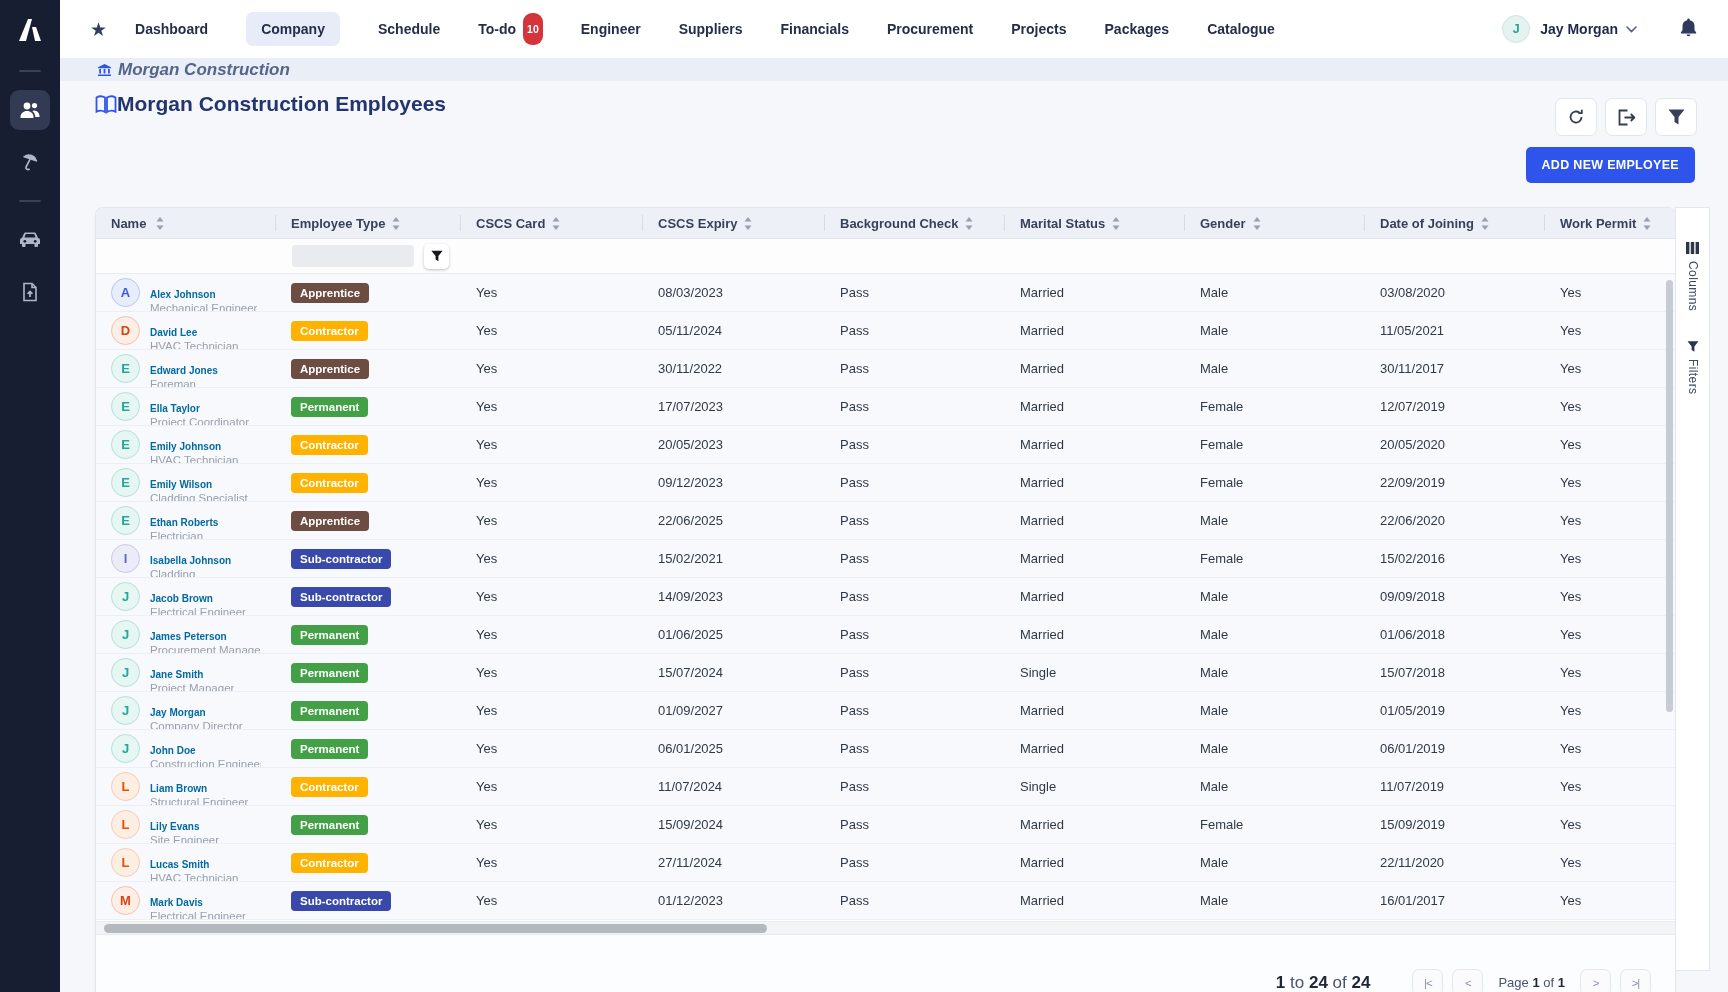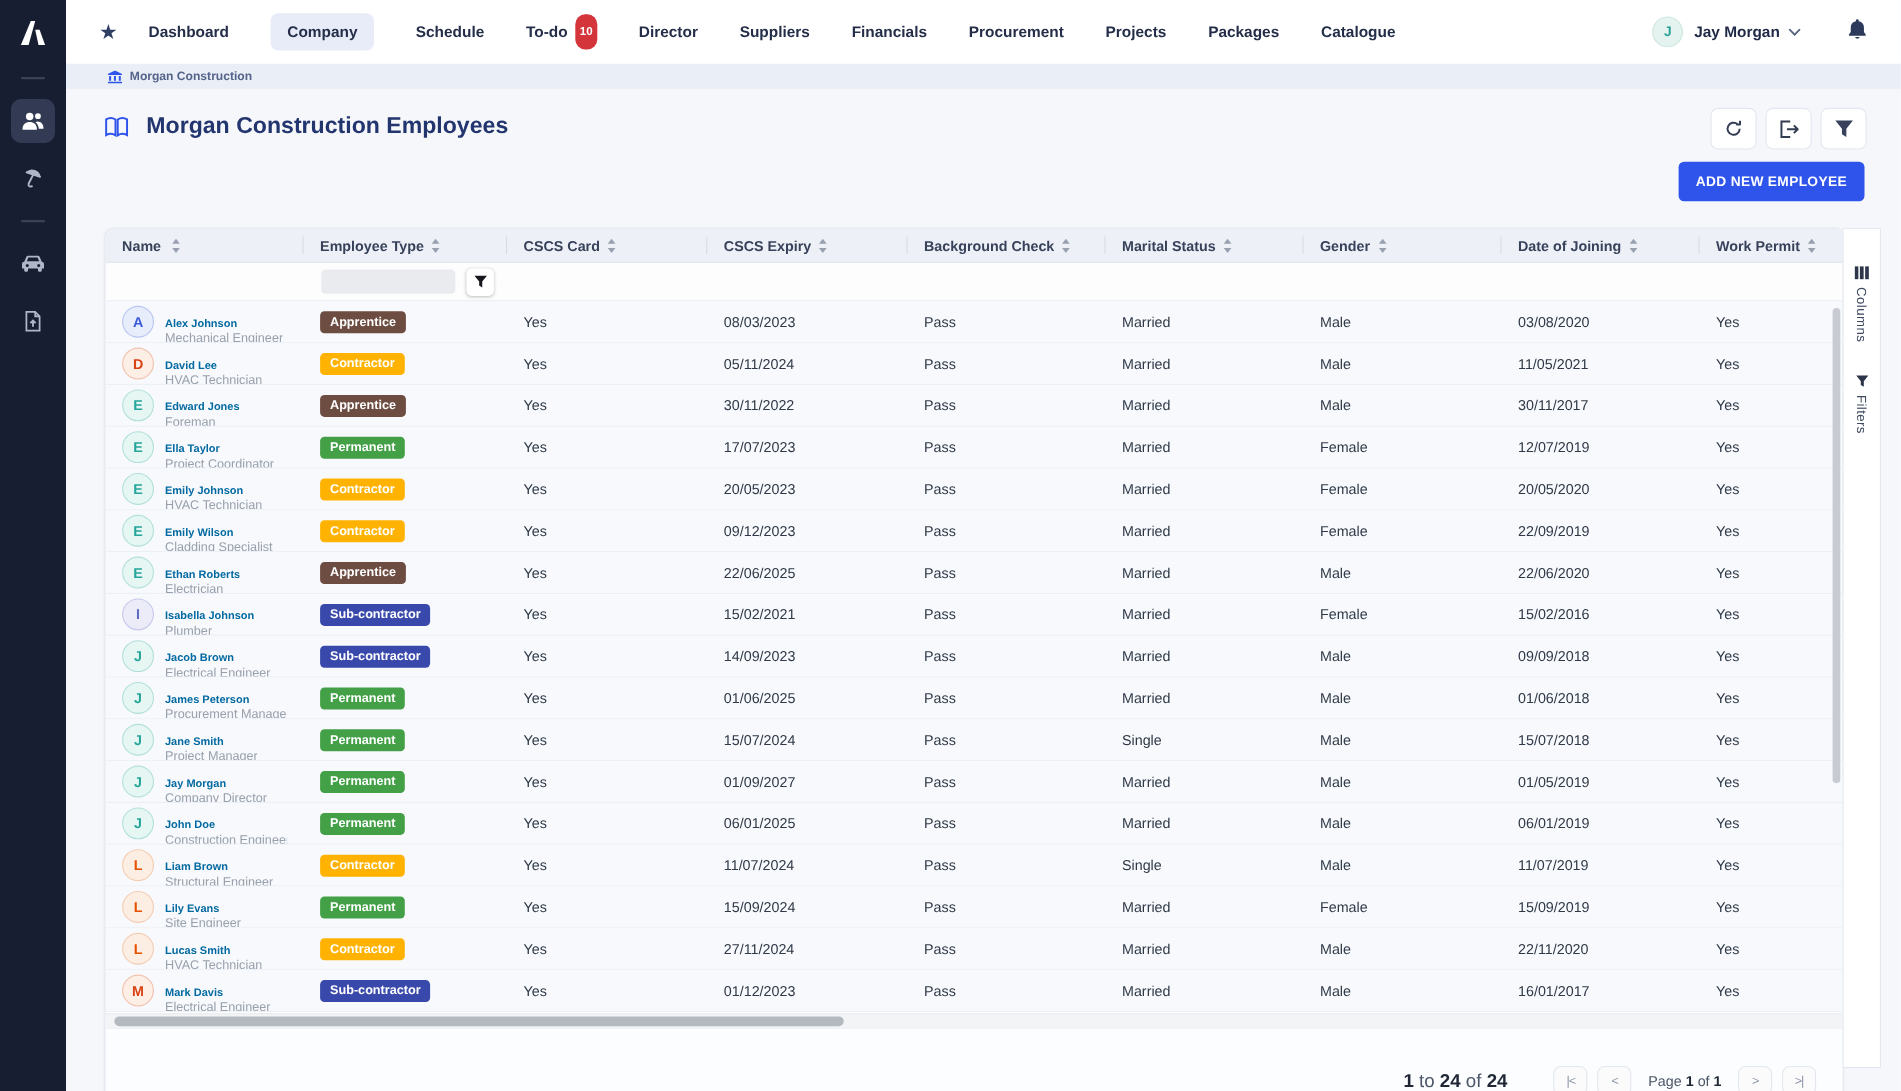--- a/index.html
+++ b/index.html
@@ -22,24 +22,24 @@
   .nav-item.active { background:#e8ecf8; padding:9px 15px; border-radius:7px; }
   .todo-badge { margin-left:7px; min-width:18px; height:32px; border-radius:9px; background:#d3353b; color:#fff; font-size:10.5px; font-weight:700; display:flex; align-items:center; justify-content:center; padding:0 4px; }
   .user-area { display:flex; align-items:center; gap:10px; }
   .user-avatar { width:28px; height:28px; border-radius:50%; background:#e4f3ef; border:1px solid #cfe6df; color:#2aa198; font-size:12.5px; font-weight:700; display:flex; align-items:center; justify-content:center; }
   .user-name { font-size:14px; font-weight:700; color:#1f2947; }
   .chev { color:#54607c; font-size:12px; margin-left:-2px; }
   .bell { margin-left:42px; cursor:pointer; }
 
   
   .breadcrumb-bar { position:absolute; left:60px; top:58px; right:0; height:23px; background:#e9eef7; display:flex; align-items:center; padding-left:38px; gap:7px; z-index:20; }
-  .breadcrumb-bar .bc-text { font-size:11px; color:#55648a; font-weight:600; }
+  .breadcrumb-bar .bc-text { font-size:17px; color:#55648a; font-weight:600;font-style:italic; }
 
   
-  .page-head { position:absolute; left:95px; top:103px; display:flex; align-items:center; gap:16px; }
+  .page-head { position:absolute; left:95px; top:92px; display:flex; align-items:center; gap:0; }
   .page-title { font-size:21px; font-weight:700; color:#22356e; }
   .head-actions { position:absolute; top:98px; right:31px; display:flex; gap:8px; }
   .icon-btn { width:42px; height:38px; background:#fff; border:1px solid #e2e6ee; border-radius:7px; display:flex; align-items:center; justify-content:center; cursor:pointer; }
 
   .toolbar-row { position:absolute; top:147px; right:33px; display:flex; gap:12px; align-items:center; }
   .search-box { width:218px; height:35px; background:#fff; border:1px solid #dfe3ec; border-radius:5px; display:flex; align-items:center; padding:0 12px; gap:10px; }
   .search-box input { border:none; outline:none; flex:1; font-size:13px; color:#2a3441; font-family:"Liberation Sans",sans-serif; background:transparent; }
   .search-box input::placeholder { color:#a9b2c6; }
   .primary-btn { height:36px; padding:0 16px; background:#2f54eb; color:#fff; border:none; border-radius:5px; font-size:12.5px; font-weight:700; letter-spacing:.3px; cursor:pointer; font-family:"Liberation Sans",sans-serif; }
 
@@ -135,21 +135,21 @@
 <div class="topnav">
   <span class="fav-star">★</span>
   <div class="nav-items">
     <span class="nav-item">Dashboard</span>
     <span class="nav-item active">Company</span>
     <span class="nav-item">Schedule</span>
     <span class="nav-item">
       <span>To-do</span>
       <span class="todo-badge">10</span>
     </span>
-    <span class="nav-item">Director</span>
+    <span class="nav-item">Engineer</span>
     <span class="nav-item">Suppliers</span>
     <span class="nav-item">Financials</span>
     <span class="nav-item">Procurement</span>
     <span class="nav-item">Projects</span>
     <span class="nav-item">Packages</span>
     <span class="nav-item">Catalogue</span>
   </div>
   <div class="user-area">
     <span class="user-avatar">J</span>
     <span class="user-name">Jay Morgan</span>
@@ -421,21 +421,21 @@
     <div class="td c-gen">Male</div>
     <div class="td c-doj">22/06/2020</div>
     <div class="td c-wp">Yes</div>
   </div>
 
   <div class="trow">
     <div class="td c-name">
       <span class="avatar" style="background: rgb(236, 236, 249); color: rgb(92, 107, 192); border-color: rgb(198, 200, 236);">I</span>
       <span class="name-block">
         <span class="emp-name">Isabella Johnson</span>
-        <span class="emp-role">Plumber</span>
+        <span class="emp-role">Cladding</span>
       </span>
     </div>
     <div class="td c-type">
       <span class="badge" style="background: rgb(57, 73, 171);">Sub-contractor</span>
     </div>
     <div class="td c-card">Yes</div>
     <div class="td c-exp">15/02/2021</div>
     <div class="td c-bg">Pass</div>
     <div class="td c-mar">Married</div>
     <div class="td c-gen">Female</div>

